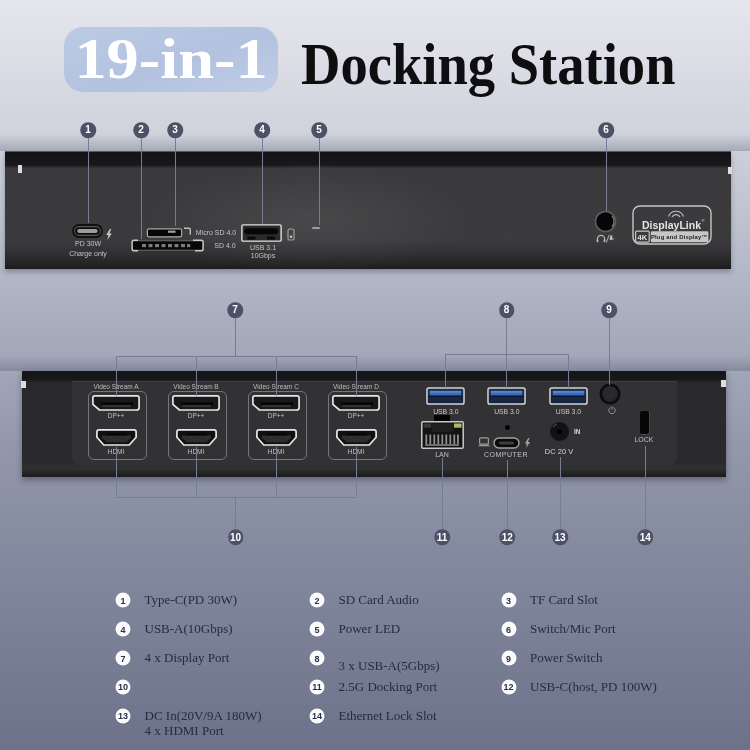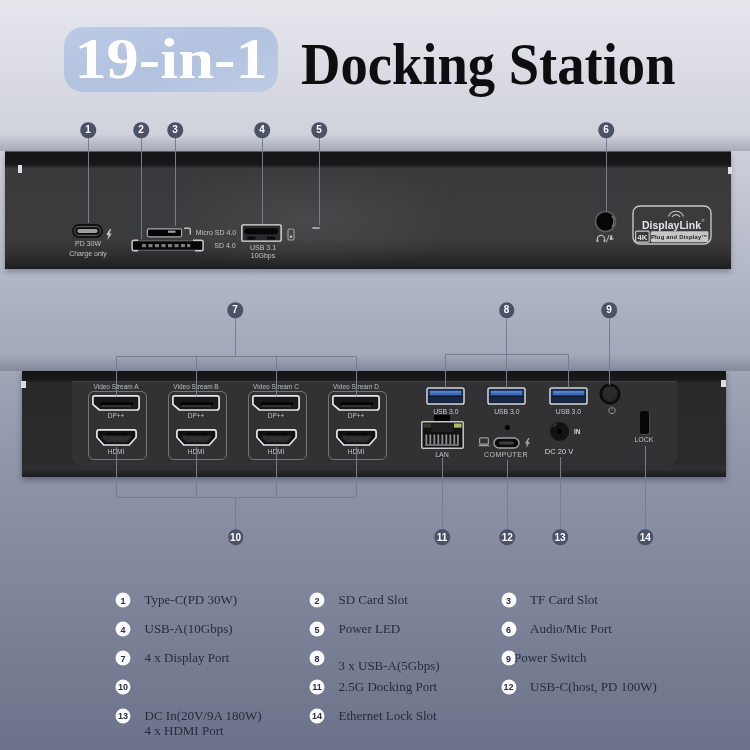--- a/index.html
+++ b/index.html
@@ -306,35 +306,35 @@
   <div class="line" style="left:644.8px;top:446px;width:1px;height:83.5px;"></div>
   <div class="num" style="left:235.5px;top:537.3px;">10</div>
   <div class="num" style="left:442px;top:537.3px;">11</div>
   <div class="num" style="left:507.3px;top:537.3px;">12</div>
   <div class="num" style="left:560px;top:537.3px;">13</div>
   <div class="num" style="left:645.3px;top:537.3px;">14</div>
 
   <div class="legnum" style="left:123px;top:600.4px;">1</div>
   <div class="legtxt" style="left:144.5px;top:600.4px;">Type-C(PD 30W)</div>
   <div class="legnum" style="left:317px;top:600.4px;">2</div>
-  <div class="legtxt" style="left:338.5px;top:600.4px;">SD Card Slot</div>
+  <div class="legtxt" style="left:338.5px;top:600.4px;">SD Card Audio</div>
   <div class="legnum" style="left:508.5px;top:600.4px;">3</div>
   <div class="legtxt" style="left:530.0px;top:600.4px;">TF Card Slot</div>
   <div class="legnum" style="left:123px;top:629.2px;">4</div>
   <div class="legtxt" style="left:144.5px;top:629.2px;">USB-A(10Gbps)</div>
   <div class="legnum" style="left:317px;top:629.2px;">5</div>
   <div class="legtxt" style="left:338.5px;top:629.2px;">Power LED</div>
   <div class="legnum" style="left:508.5px;top:629.2px;">6</div>
-  <div class="legtxt" style="left:530.0px;top:629.2px;">Audio/Mic Port</div>
+  <div class="legtxt" style="left:530.0px;top:629.2px;">Switch/Mic Port</div>
   <div class="legnum" style="left:123px;top:658px;">7</div>
   <div class="legtxt" style="left:144.5px;top:658px;">4 x Display Port</div>
   <div class="legnum" style="left:317px;top:658px;">8</div>
   <div class="legtxt" style="left:338.5px;top:658px;margin-top:8px;">3 x USB-A(5Gbps)</div>
   <div class="legnum" style="left:508.5px;top:658px;">9</div>
-  <div class="legtxt" style="left:514px;top:658px;">Power Switch</div>
+  <div class="legtxt" style="left:530.0px;top:658px;">Power Switch</div>
   <div class="legnum" style="left:123px;top:686.8px;">10</div>
   <div class="legtxt" style="left:144.5px;top:686.8px;margin-top:44px;">4 x HDMI Port</div>
   <div class="legnum" style="left:317px;top:686.8px;">11</div>
   <div class="legtxt" style="left:338.5px;top:686.8px;">2.5G Docking Port</div>
   <div class="legnum" style="left:508.5px;top:686.8px;">12</div>
   <div class="legtxt" style="left:530.0px;top:686.8px;">USB-C(host, PD 100W)</div>
   <div class="legnum" style="left:123px;top:715.6px;">13</div>
   <div class="legtxt" style="left:144.5px;top:715.6px;">DC In(20V/9A 180W)</div>
   <div class="legnum" style="left:317px;top:715.6px;">14</div>
   <div class="legtxt" style="left:338.5px;top:715.6px;">Ethernet Lock Slot</div>

